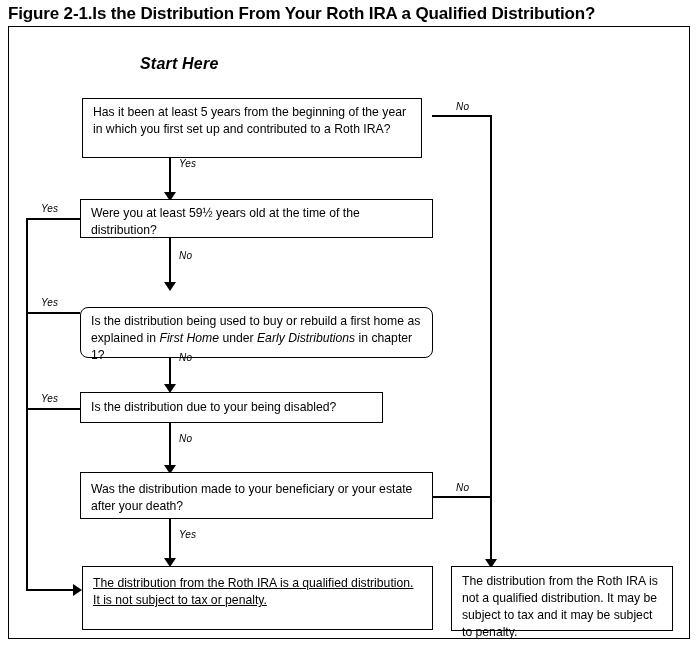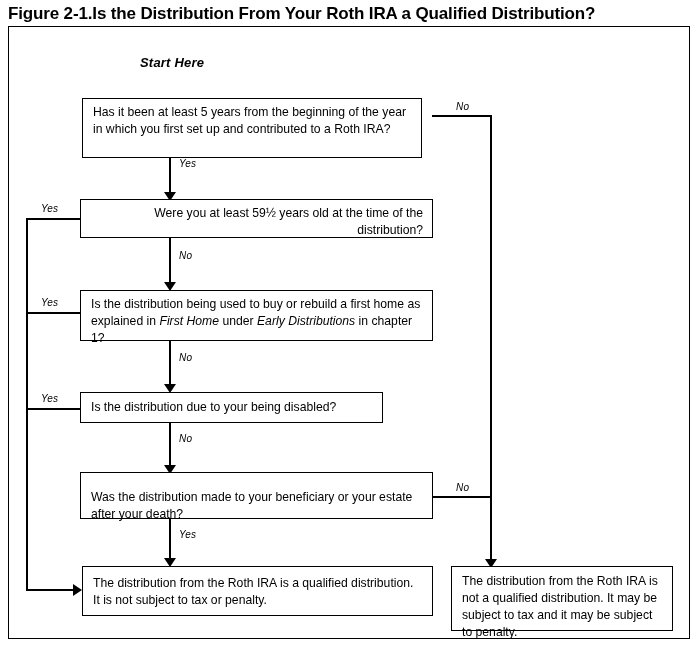--- a/index.html
+++ b/index.html
@@ -40,21 +40,21 @@
     top: 26px;
     width: 682px;
     height: 613px;
     border: 1px solid #000000;
     box-sizing: border-box;
   }
   .start-here {
     position: absolute;
     left: 140px;
     top: 55px;
-    font-size: 13px;
+    font-size: 16px;
     font-weight: bold;
     font-style: italic;
     letter-spacing: 0.2px;
   }
   .node {
     position: absolute;
     border: 1px solid #000000;
     box-sizing: border-box;
     background: #ffffff;
     font-size: 12.2px;
@@ -128,37 +128,37 @@
     <path d="M 80 219 L 27 219 L 27 590 L 73 590"></path>
     <line x1="80" y1="313" x2="27" y2="313"></line>
     <line x1="80" y1="409" x2="27" y2="409"></line>
     <polygon points="73,584 73,596 82,590"></polygon>
   </svg>
 
   <div class="node" style="left:82px; top:98px; width:340px; height:60px;">
     <span>Has it been at least 5 years from the beginning of the year in which you first set up and contributed to a Roth IRA?</span>
   </div>
 
-  <div class="node" style="left:80px; top:199px; width:353px; height:39px;text-align:right;">
+  <div class="node" style="left:80px; top:199px; width:353px; height:39px;">
     <span>Were you at least 59½ years old at the time of the distribution?</span>
   </div>
 
-  <div class="node" style="left:80px; top:290px; width:353px; height:51px;">
+  <div class="node" style="left:80px; top:307px; width:353px; height:51px;border-radius:8px;">
     <span>Is the distribution being used to buy or rebuild a first home as explained in </span><em>First Home</em><span> under </span><em>Early Distributions</em><span> in chapter 1?</span>
   </div>
 
   <div class="node" style="left:80px; top:392px; width:303px; height:31px; padding-top:6px;">
     <span>Is the distribution due to your being disabled?</span>
   </div>
 
-  <div class="node" style="left:80px; top:472px; width:353px; height:47px; padding-top:16px;">
+  <div class="node" style="left:80px; top:472px; width:353px; height:47px; padding-top:8px;">
     <span>Was the distribution made to your beneficiary or your estate after your death?</span>
   </div>
 
-  <div class="node" style="left:82px; top:566px; width:351px; height:50px; padding-top:8px;">
+  <div class="node" style="left:82px; top:566px; width:351px; height:64px; padding-top:8px;text-decoration:underline;">
     <span>The distribution from the Roth IRA is a qualified distribution. It is not subject to tax or penalty.</span>
   </div>
 
   <div class="node" style="left:451px; top:566px; width:222px; height:65px; padding-top:6px;">
     <span>The distribution from the Roth IRA is not a qualified distribution. It may be subject to tax and it may be subject to penalty.</span>
   </div>
 
   <div class="edge-label" style="left:456px; top:101px;">No</div>
   <div class="edge-label" style="left:179px; top:158px;">Yes</div>
   <div class="edge-label" style="left:41px; top:203px;">Yes</div>

